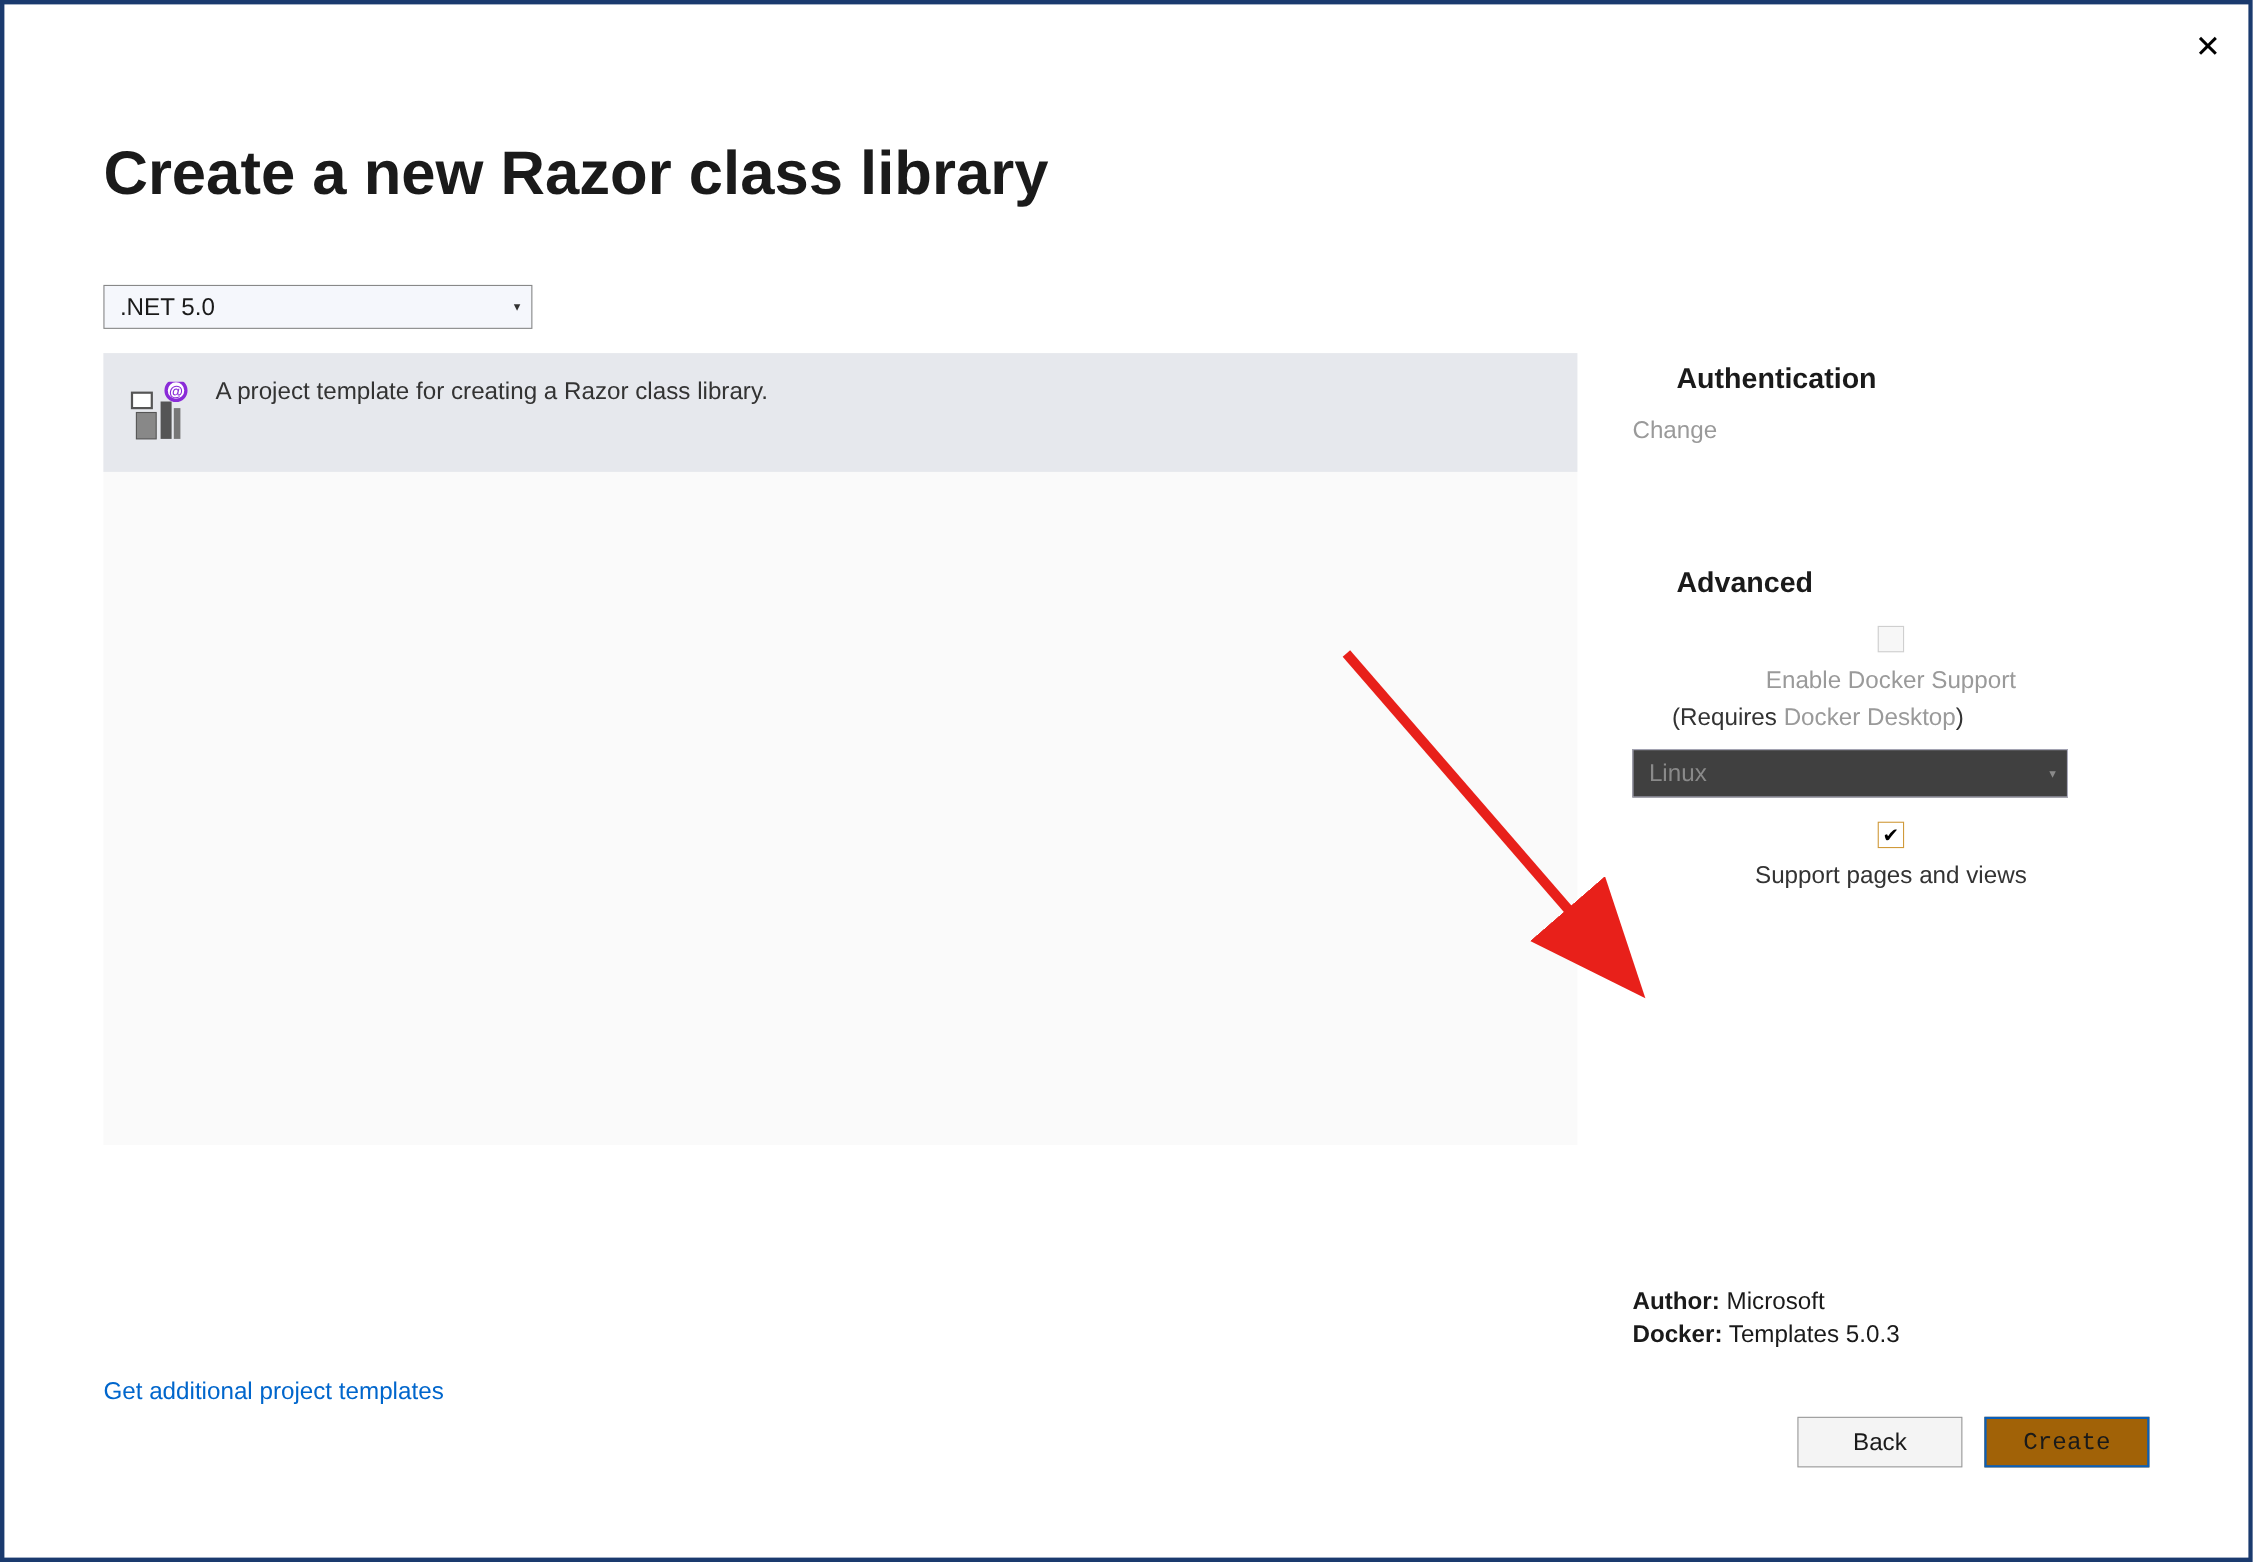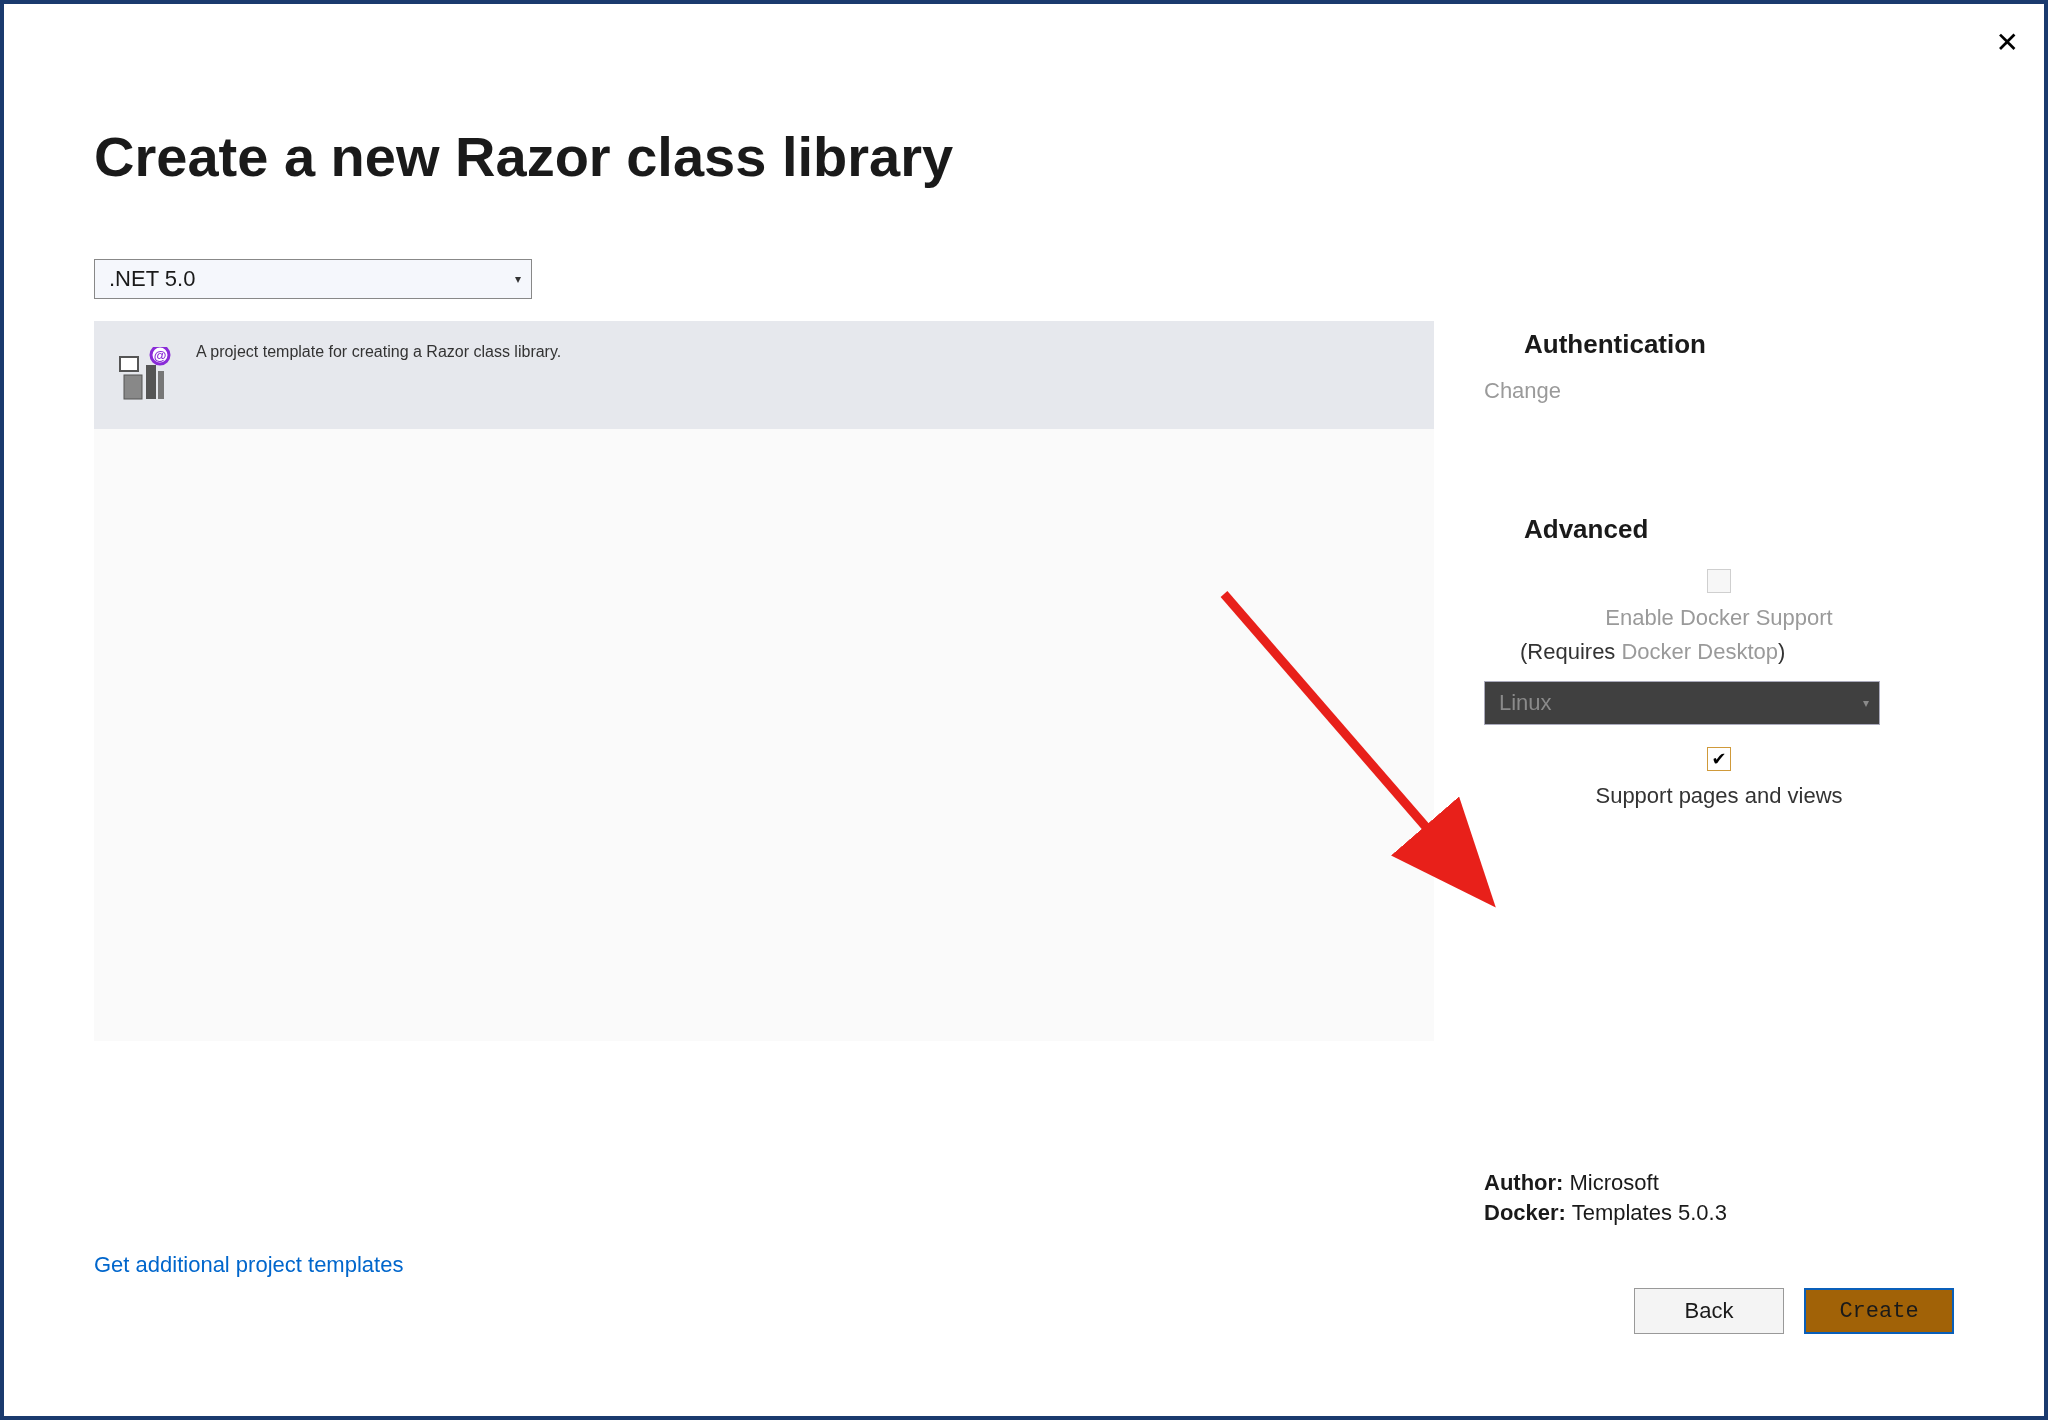--- a/index.html
+++ b/index.html
@@ -29,21 +29,21 @@
       line-height: 1;
     }
     .title {
       font-size: 56px;
       font-weight: 600;
       color: #1a1a1a;
       margin-top: 90px;
       margin-bottom: 70px;
     }
     .framework-select {
-      width: 438px;
+      width: 390px;
       height: 40px;
       border: 1px solid #888;
       background: #f5f7fc;
       display: flex;
       align-items: center;
       justify-content: space-between;
       padding: 0 10px 0 14px;
       font-size: 22px;
       color: #1a1a1a;
       cursor: pointer;
@@ -76,21 +76,21 @@
       position: relative;
       margin-top: 4px;
     }
     .template-text .tname {
       font-size: 24px;
       font-weight: 600;
       color: #1a1a1a;
       margin-bottom: 14px;
     }
     .template-text .tdesc {
-      font-size: 16px;
+      font-size: 22px;
       color: #333;
     }
     .side-panel {
       flex: 1;
       padding-top: 8px;
     }
     .section-head {
       font-size: 26px;
       font-weight: 600;
       color: #1a1a1a;

